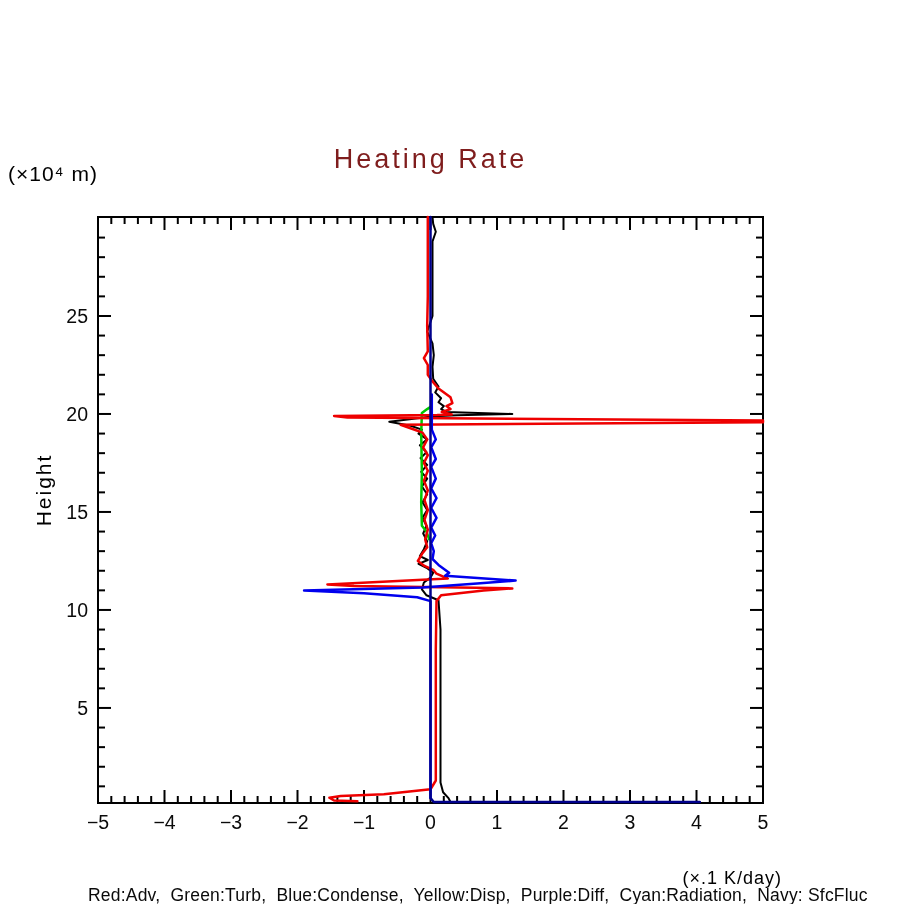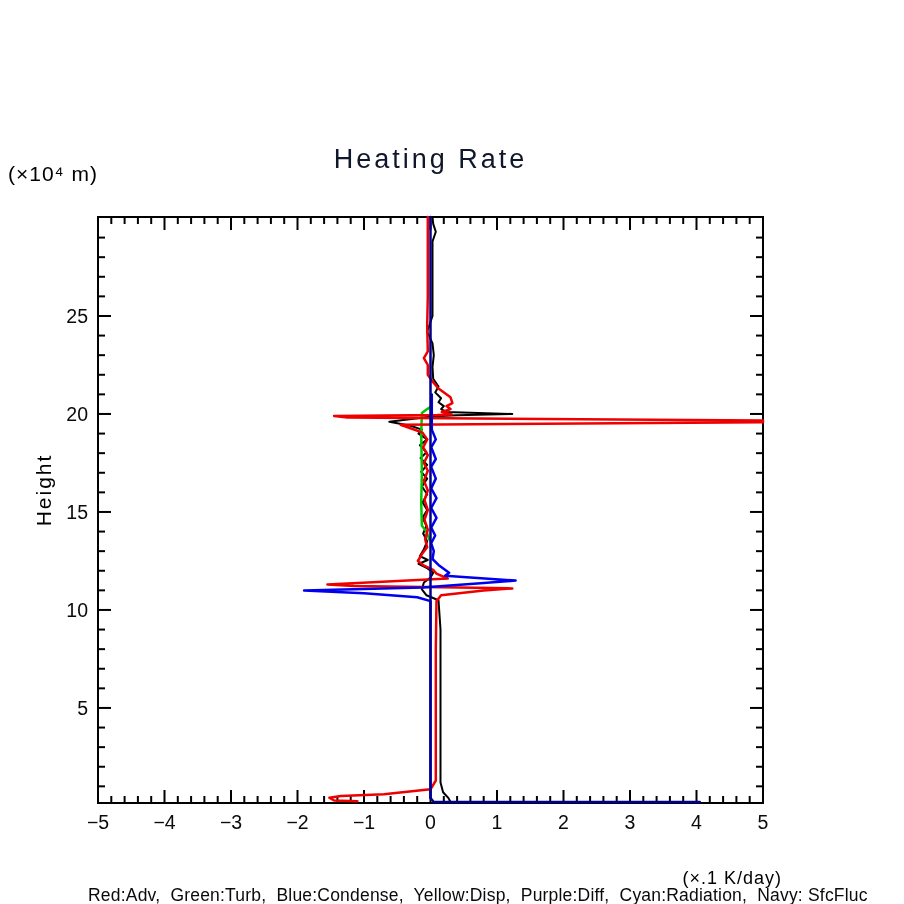--- a/index.html
+++ b/index.html
@@ -1,19 +1,19 @@
 <!DOCTYPE html>
 <html><head>
 <meta charset="utf-8">
 <style>
   html,body{margin:0;padding:0;background:#ffffff;}
   body{width:904px;height:904px;position:relative;overflow:hidden;
        font-family:"Liberation Sans","DejaVu Sans",sans-serif;color:#000;}
   .fig-title{position:absolute;left:98px;top:144px;width:665px;text-align:center;
-             font-size:27px;letter-spacing:3px;color:#0f172a;}
+             font-size:27px;letter-spacing:3px;color:#7f1d1d;}
   .y-unit{position:absolute;left:8px;top:162px;font-size:21px;letter-spacing:1px;}
   .y-title{position:absolute;left:44px;top:490px;transform:translate(-50%,-50%) rotate(-90deg);
            font-size:21px;letter-spacing:2px;}
   .x-unit{position:absolute;right:122px;top:868px;font-size:18px;letter-spacing:1px;}
   .caption{position:absolute;left:88px;top:885px;font-size:17.5px;white-space:pre;
            letter-spacing:0.2px;color:#0a0a0a;}
   svg{position:absolute;left:0;top:0;}
 </style>
 </head>
 <body>

